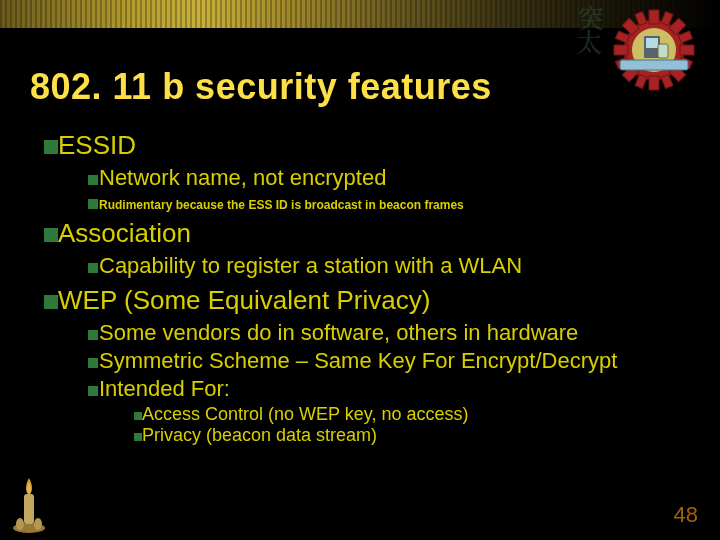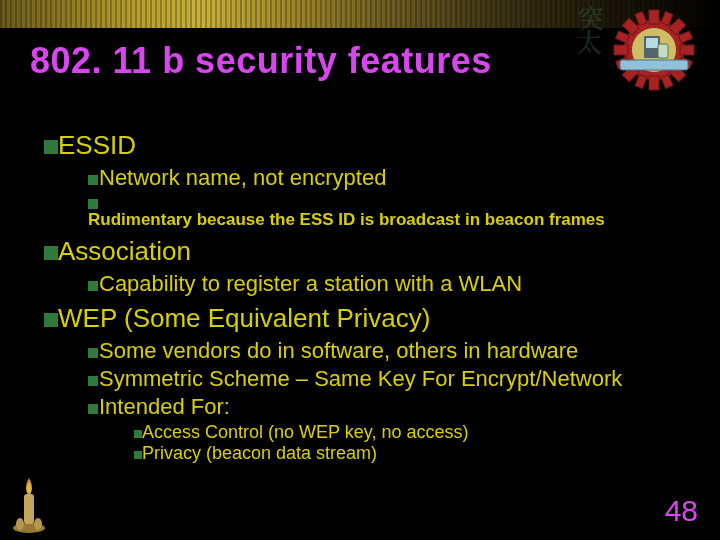--- a/index.html
+++ b/index.html
@@ -42,46 +42,46 @@
   }
   .logo {
     position: absolute;
     top: 6px; right: 6px;
     width: 120px; height: 88px;
     opacity: 0.95;
     pointer-events: none;
   }
   .title {
     position: absolute;
-    left: 30px; top: 40px;
+    left: 30px; top: 66px;
     font-size: 36px;
     letter-spacing: 0.5px;
-    color: #d946ef;
+    color: #fde047;
   }
   .content {
     position: absolute;
     left: 44px; top: 130px; right: 20px;
   }
   ul { list-style: none; }
   .lvl1 > li { margin-bottom: 6px; }
   .lvl1 > li > .row { display: flex; align-items: baseline; font-size: 26px; }
   .bullet1 { width: 14px; height: 14px; background: #2f7a3a; display: inline-block; flex: 0 0 14px; margin-top: 6px; }
   .lvl2 { margin-left: 44px; margin-top: 4px; }
   .lvl2 > li > .row { display: flex; align-items: baseline; gap: 1px; font-size: 22px; }
-  .lvl2 > li.small > .row { font-size: 17px; font-weight: bold; flex-direction: column; }
+  .lvl2 > li.small > .row { font-size: 12px; font-weight: bold; }
   .bullet2 { width: 10px; height: 10px; background: #2f7a3a; display: inline-block; flex: 0 0 10px; margin-top: 6px; }
   .lvl3 { margin-left: 46px; margin-top: 2px; }
   .lvl3 > li > .row { display: flex; align-items: baseline; font-size: 18px; }
   .bullet3 { width: 8px; height: 8px; background: #2f7a3a; display: inline-block; flex: 0 0 8px; margin-top: 6px; }
   .lvl2 > li { margin-bottom: 2px; }
   .page-num {
     position: absolute;
     right: 22px; bottom: 12px;
-    font-size: 30px;
-    color: #d946ef;
+    font-size: 22px;
+    color: #a16207;
   }
   .corner-decor {
     position: absolute;
     left: 6px; bottom: 6px;
     width: 46px; height: 70px;
     opacity: 0.9;
     pointer-events: none;
   }
 </style>
 </head>
@@ -185,21 +185,21 @@
       <ul class="lvl2">
         <li>
             <div class="row">
               <span class="bullet2"></span>
               <span>Some vendors do in software, others in hardware</span>
             </div>
           </li>
         <li>
             <div class="row">
               <span class="bullet2"></span>
-              <span>Symmetric Scheme – Same Key For Encrypt/Network</span>
+              <span>Symmetric Scheme – Same Key For Encrypt/Decrypt</span>
             </div>
           </li>
         <li>
           <div class="row">
               <span class="bullet2"></span>
               <span>Intended For:</span>
             </div>
           <ul class="lvl3">
             <li>
                 <div class="row">

